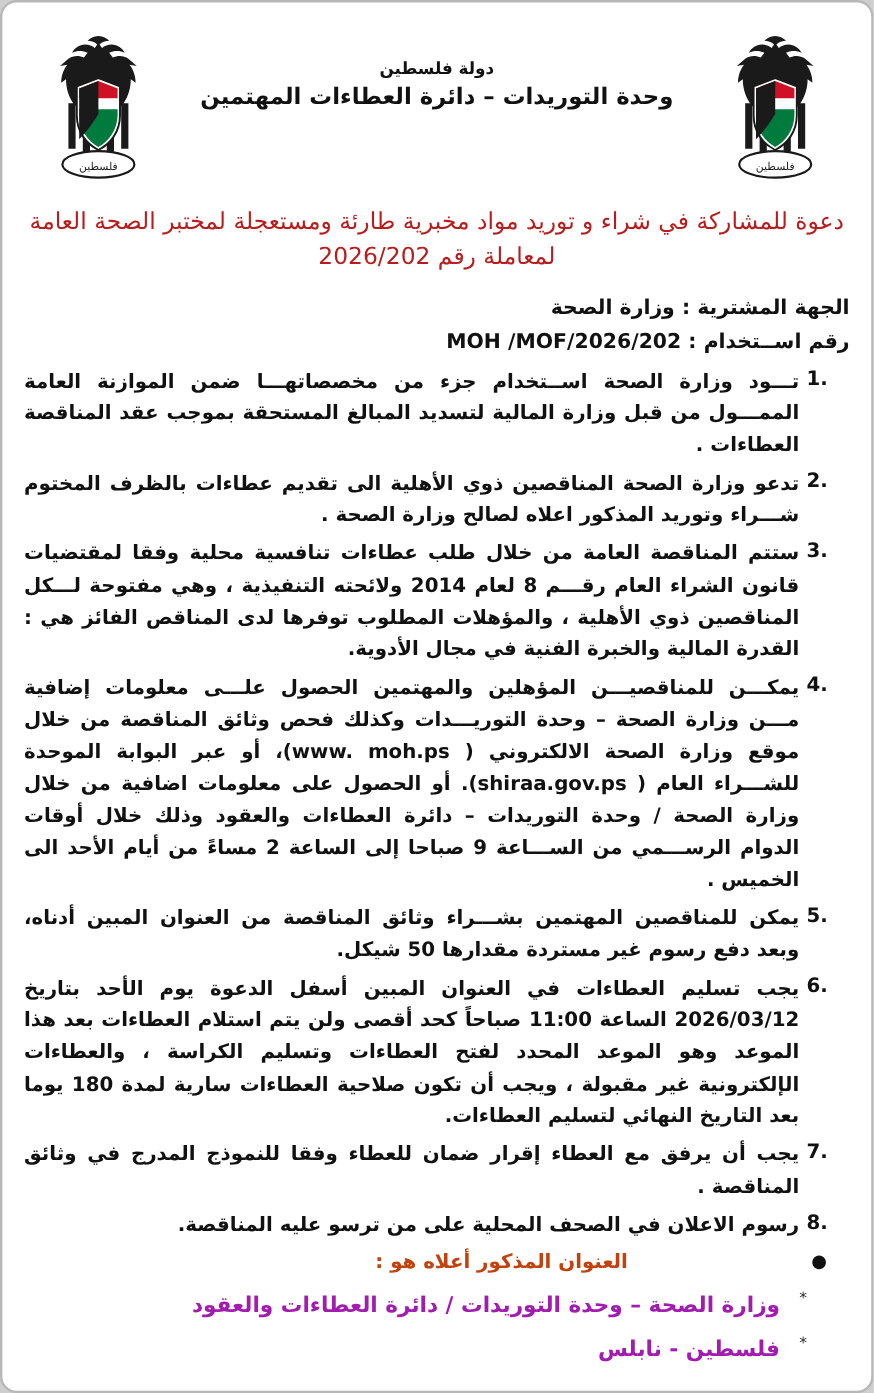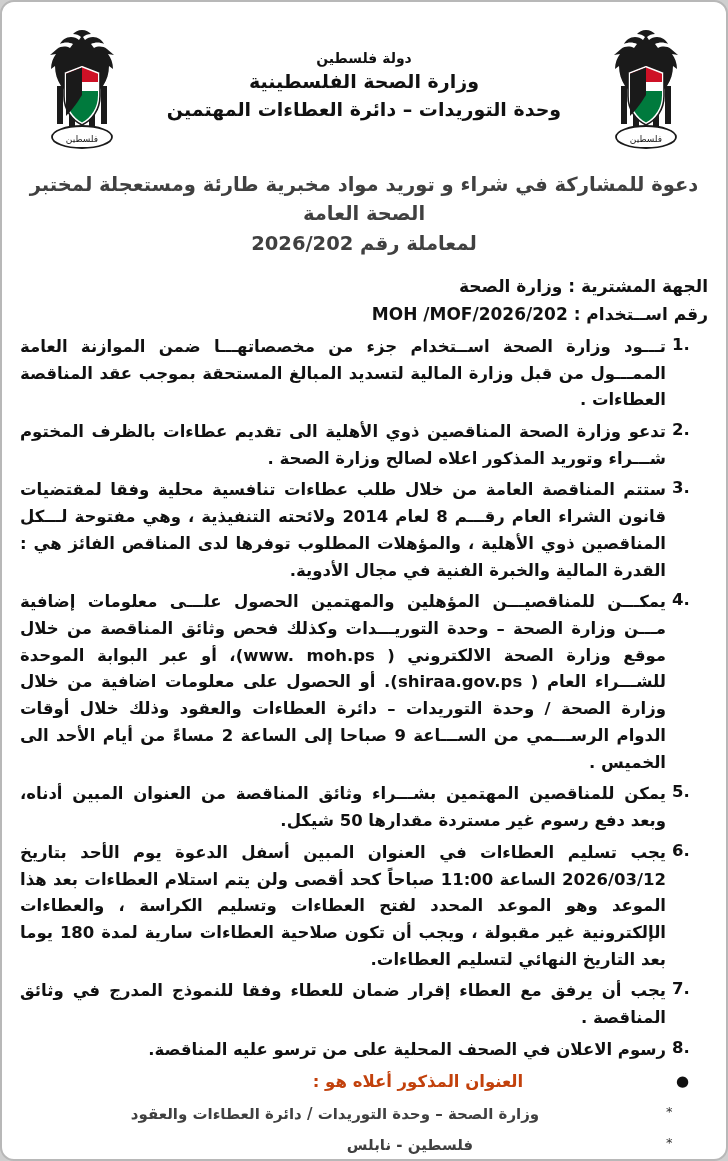--- a/index.html
+++ b/index.html
@@ -50,23 +50,23 @@
     color: #111;
     letter-spacing: 0px;
     line-height: 1.45;
   }
   .t1 { font-size: 14px; }
   .t2 { font-size: 19px; }
   .t3 { font-size: 19px; }
 
   .subject {
     text-align: center;
-    font-weight: bold;
+    font-weight: normal;
     font-size: 19.5px;
-    color: #404040;
+    color: #b91c1c;
     line-height: 1.5;
     margin-top: 4px;
   }
   .subject .sub2 { display: block; }
 
   
   .meta {
     margin-top: 14px;
     text-align: right;
     padding-left: 130px;
@@ -148,25 +148,24 @@
   .contact-star {
     flex: 0 0 58px;
     text-align: left;
     padding-left: 16px;
     font-size: 13px;
     color: #333;
     line-height: 2.05;
   }
   .contact-text {
     flex: 1 1 auto;
-    font-size: 15px;
-    font-weight: bold;
-    color: #404040;
+    font-size: 18px;
+    font-weight: bold;
+    color: #a21caf;
     line-height: 2.05;
-    text-align: center;
     padding-left: 40px;
   }
   .contact-text.addr  { padding-left: 0px; }
   .contact-text.city  { padding-left: 150px; }
 </style>
 </head>
 <body>
 
 <div class="page">
 
@@ -193,21 +192,20 @@
         <path d="M30 58 L62 58 L62 67 L30 67 Z" fill="#ffffff"></path>
         <path d="M30 67 L62 67 L62 71.5 C62 84 55 93.5 46 98.5 C37 93.5 30 84 30 71.5 Z" fill="#007A3D"></path>
         <path d="M46 43.5 L30 49.7 L30 92 C34 88 40 81 46 71 Z" fill="#1a1a1a"></path>
         <ellipse cx="46" cy="113" rx="30" ry="11" fill="#ffffff" stroke="#1a1a1a" stroke-width="1.8"></ellipse>
         <text x="46" y="118" text-anchor="middle" font-size="9" font-family="DejaVu Sans, sans-serif" fill="#1a1a1a">فلسطين</text>
       </g>
     </svg>
 
     <div class="titles">
       <div class="title-line t1">دولة فلسطين</div>
-      <div class="title-line t2">وزارة الصحة الفلسطينية</div>
       <div class="title-line t3">وحدة التوريدات – دائرة العطاءات المهتمين</div>
     </div>
   </div>
 
   <div class="subject">
     <span class="sub1">دعوة للمشاركة في شراء و توريد مواد مخبرية طارئة ومستعجلة لمختبر الصحة العامة</span>
     <span class="sub2">لمعاملة رقم 2026/202</span>
   </div>
 
   <div class="meta">

